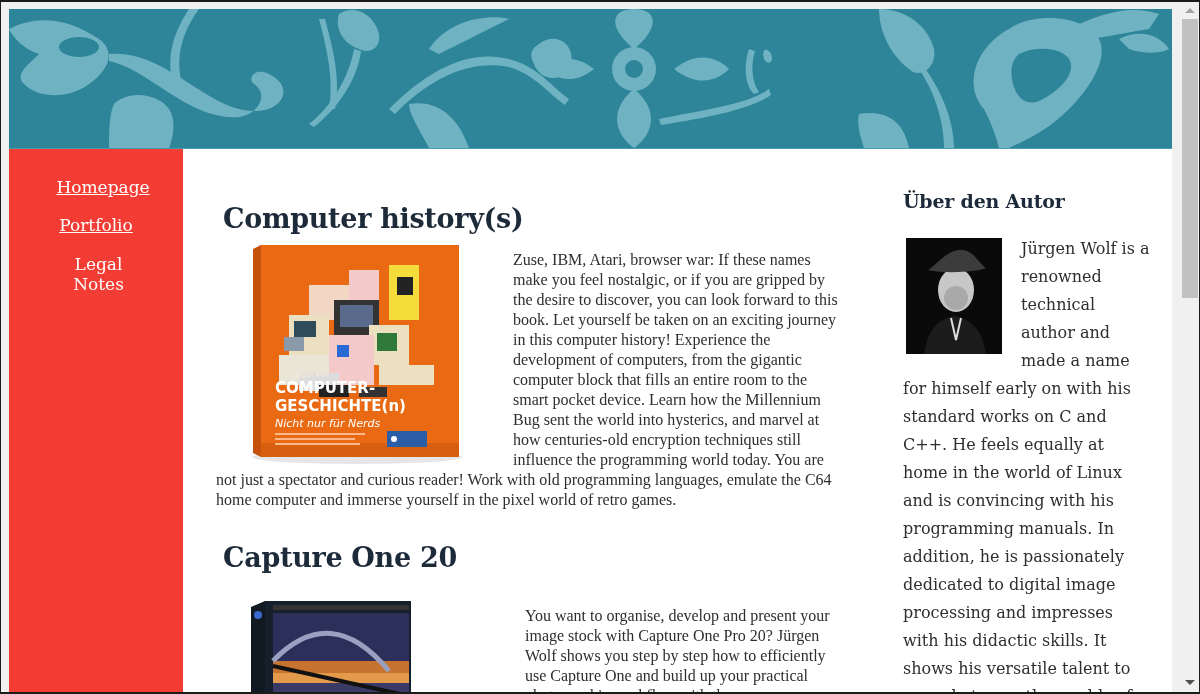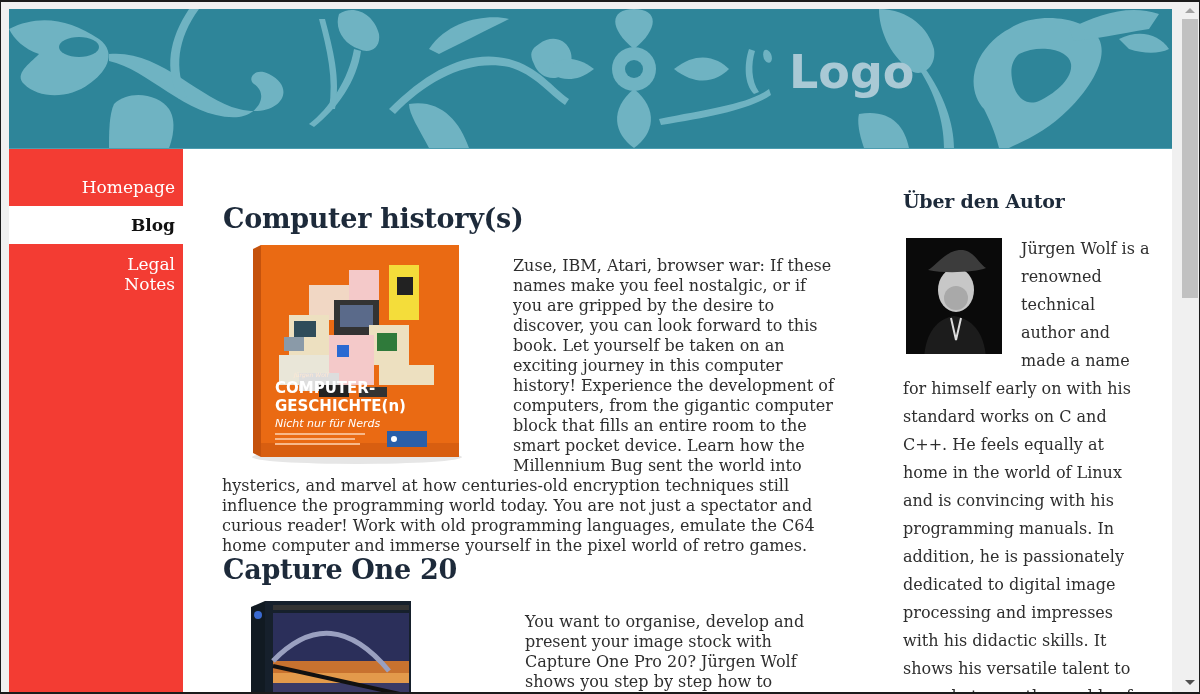--- a/index.html
+++ b/index.html
@@ -18,32 +18,32 @@
   .header { position: absolute; left: 0; top: 0; width: 1163px; height: 139px; background: #2e8599; overflow: hidden; border-bottom: 1px solid #4d9db0; }
   .header svg { position: absolute; left: 0; top: 0; }
   .logo {
     position: absolute; left: 780px; top: 36px;
     font-family: "DejaVu Sans", "Liberation Sans", sans-serif;
     font-weight: bold; font-size: 46px; color: #a9c9d5; letter-spacing: 0px;
   }
 
   .sidebar { position: absolute; left: 0; top: 140px; width: 174px; height: 560px; background: #f33c33; }
   .nav { list-style: none; margin: 0; padding: 19px 0 0 0; }
-  .nav li { display: block; text-align: right; font-size: 17px; line-height: 20px; padding: 9px 8px; color: #ffffff; cursor: pointer; }
+  .nav li { display: block; text-align: center; font-size: 17px; line-height: 20px; padding: 9px 8px; color: #ffffff; cursor: pointer; text-decoration: underline; }
   .nav li.active { background: #ffffff; color: #111111; font-weight: bold; }
   .nav li.first { padding-left: 22px; }
 
   .main { position: absolute; left: 202px; top: 140px; width: 640px; }
   .main h2 { font-size: 27px; font-weight: bold; color: #1d2a3a; margin: 12px; line-height: 34px; letter-spacing: -0.3px; }
   .post1-title { position: absolute; left: 0; top: 41px; }
   .post1 { position: absolute; left: 0; top: 96px; width: 640px; }
-  .post-text { font-size: 16px; line-height: 20px; color: #2e2e2e; margin: 11px; }
+  .post-text { font-size: 16px; line-height: 20px; color: #2e2e2e; margin: 5px; font-family: Liberation Serif, serif; }
   .cover { float: left; width: 230px; height: 220px; margin: 0 44px 0 28px; position: relative; }
   .cover2 { float: left; width: 230px; height: 120px; margin: 0 44px 0 40px; position: relative; }
-  .post2-title { position: absolute; left: 0; top: 392px; }
+  .post2-title { position: absolute; left: 0; top: 380px; }
   .post2 { position: absolute; left: 0; top: 452px; width: 640px; }
 
   .aside { position: absolute; left: 894px; top: 178px; width: 250px; }
   .aside h3 { font-size: 19px; font-weight: bold; color: #1d2a3a; margin: 0 0 20px 0; line-height: 28px; letter-spacing: -0.2px; }
   .author-photo { float: left; width: 96px; height: 116px; margin: 3px 19px 4px 3px; background: #0b0b0b; position: relative; overflow: hidden; }
   .aside p { margin: 0; font-size: 16px; line-height: 28px; color: #2e2e2e; }
 
   .scrollbar { position: absolute; left: 1181px; top: 2px; width: 18px; height: 690px; background: #f0f0f0; }
   .scroll-up { position: absolute; left: 4px; top: 6px; width: 0; height: 0; border-left: 5px solid transparent; border-right: 5px solid transparent; border-bottom: 5px solid #a3a3a3; }
   .scroll-thumb { position: absolute; left: 1px; top: 17px; width: 16px; height: 279px; background: #c1c1c1; }
@@ -93,27 +93,26 @@
         <path d="M870 0 C900 0 920 20 925 40 C928 60 910 70 900 60 C880 45 870 20 870 0 Z"></path>
         <path d="M910 60 C930 90 935 120 935 139 L945 139 C945 115 935 85 915 58 Z"></path>
         <path d="M850 105 C880 100 895 115 900 139 L855 139 C850 125 848 112 850 105 Z"></path>
 
         <path d="M1000 20 C1030 0 1080 10 1090 30 C1100 50 1080 80 1060 100 C1040 120 1020 130 1000 139 L990 139 C985 120 980 110 975 100 C965 90 960 70 970 50 C978 35 990 25 1000 20 Z"></path>
         <path d="M1010 45 C1030 35 1060 40 1062 55 C1064 70 1045 85 1030 92 C1015 98 1005 85 1003 70 C1001 58 1004 50 1010 45 Z" fill="#2e8599"></path>
         <path d="M1060 20 C1090 5 1120 -5 1150 5 L1140 20 C1110 25 1085 30 1065 32 Z"></path>
         <path d="M1110 30 C1130 20 1150 25 1160 40 C1150 45 1135 45 1120 40 Z"></path>
       </g>
     </svg>
-    <div class="logo">Logo</div>
   </header>
 
   <nav class="sidebar">
     <ul class="nav">
       <li class="first">Homepage</li>
-      <li class="active">Blog</li>
+      <li>Portfolio</li>
       <li style="padding-top:10px;padding-left:13px;">
         <span style="display:inline-block;width:60px;">Legal Notes</span>
       </li>
     </ul>
   </nav>
 
   <main class="main">
     <h2 class="post1-title">Computer history(s)</h2>
     <article class="post1">
       <div class="cover" title="Book cover: Computergeschichte(n) – Nicht nur für Nerds">

